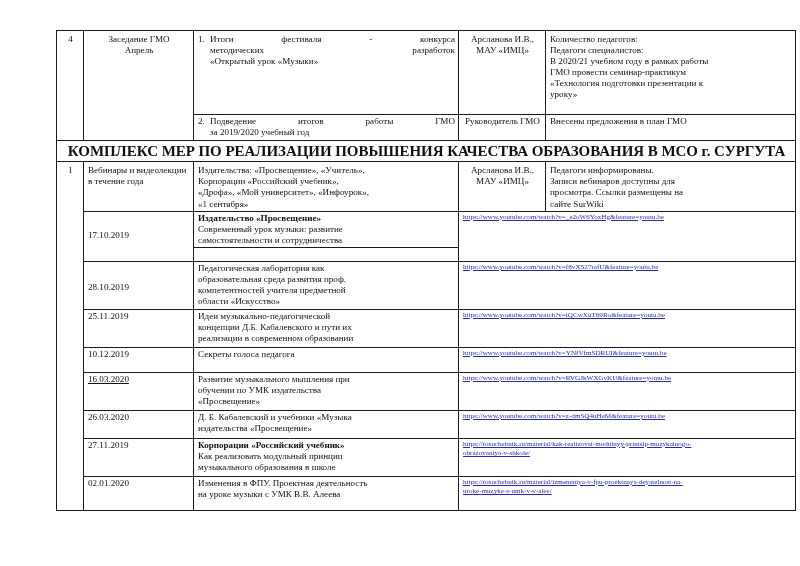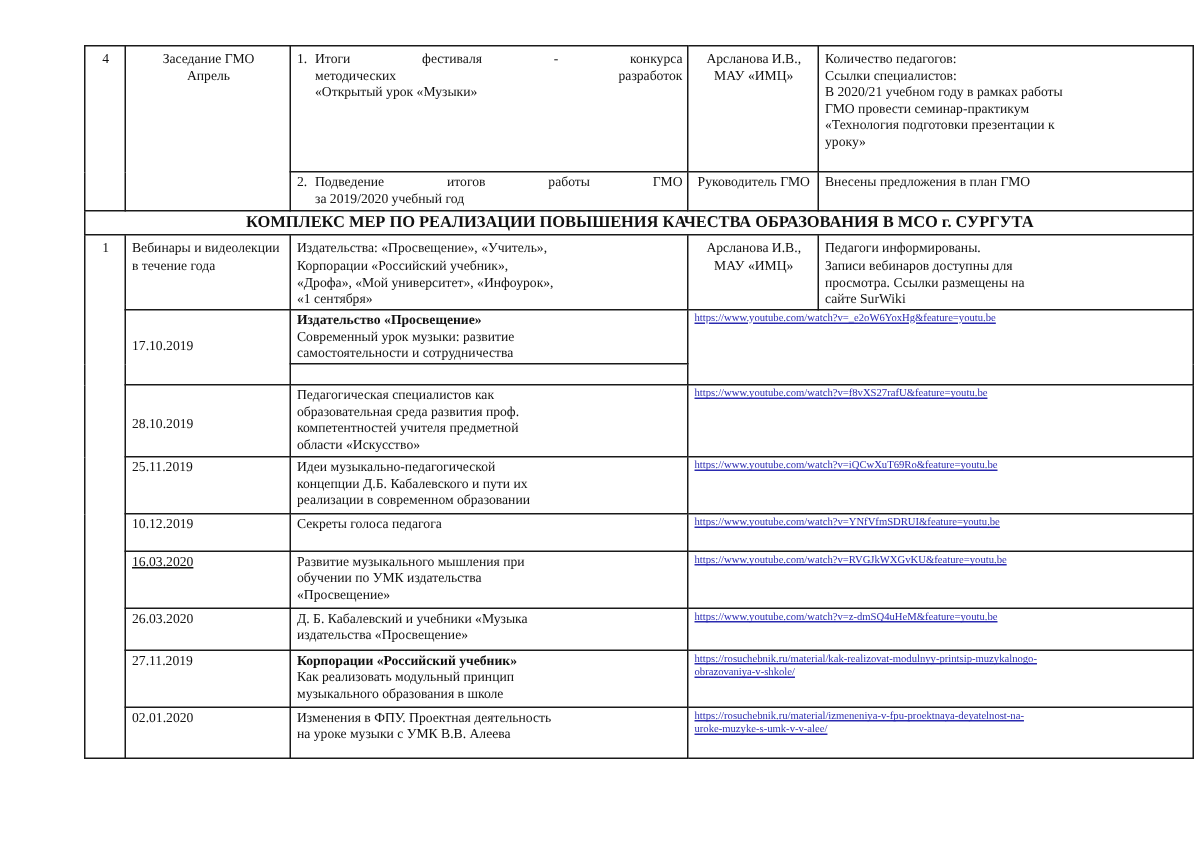--- a/index.html
+++ b/index.html
@@ -45,21 +45,21 @@
   col.c-desc   { width: 265px; }
   col.c-resp   { width: 87px; }
   col.c-result { width: 250px; }
 
   .ctr { text-align: center; }
   .bold { font-weight: bold; }
 
   .banner td {
     text-align: center;
     font-weight: bold;
-    font-size: 11px;
+    font-size: 15px;
     letter-spacing: -0.05px;
     padding: 3px 2px 3px 2px;
   }
 
   .link {
     color: #2a2ab0;
     text-decoration: underline;
     font-size: 7.1px;
     line-height: 1.3;
     word-break: break-all;
@@ -112,21 +112,21 @@
               <span class="p" style="display:block;">«Открытый урок «Музыки»</span>
             </span>
           </div>
         </td>
         <td class="ctr" style="padding-top:3px;">
           <div class="p">Арсланова И.В.,</div>
           <div class="p">МАУ «ИМЦ»</div>
         </td>
         <td style="padding-top:3px;">
           <div class="p">Количество педагогов:</div>
-          <div class="p">Ссылки специалистов:</div>
+          <div class="p">Педагоги специалистов:</div>
           <div class="p">В 2020/21 учебном году в рамках работы</div>
           <div class="p">ГМО провести семинар-практикум</div>
           <div class="p">«Технология подготовки презентации к</div>
           <div class="p">уроку»</div>
         </td>
       </tr>
 
       <tr>
         <td style="height:26px;">
           <div style="display:flex;">
@@ -192,21 +192,21 @@
       </tr>
       <tr>
         <td style="height:14px; border-top:none;"></td>
       </tr>
 
       <tr>
         <td class="datecell" style="height:48px; padding-top:20px;">
           <span>28.10.2019</span>
         </td>
         <td>
-          <div class="p">Педагогическая специалистов как</div>
+          <div class="p">Педагогическая лаборатория как</div>
           <div class="p">образовательная среда развития проф.</div>
           <div class="p">компетентностей учителя предметной</div>
           <div class="p">области «Искусство»</div>
         </td>
         <td colspan="2" class="linkcell">
           <span class="link">https://www.youtube.com/watch?v=f8vXS27rafU&amp;feature=youtu.be</span>
         </td>
       </tr>
 
       <tr>

